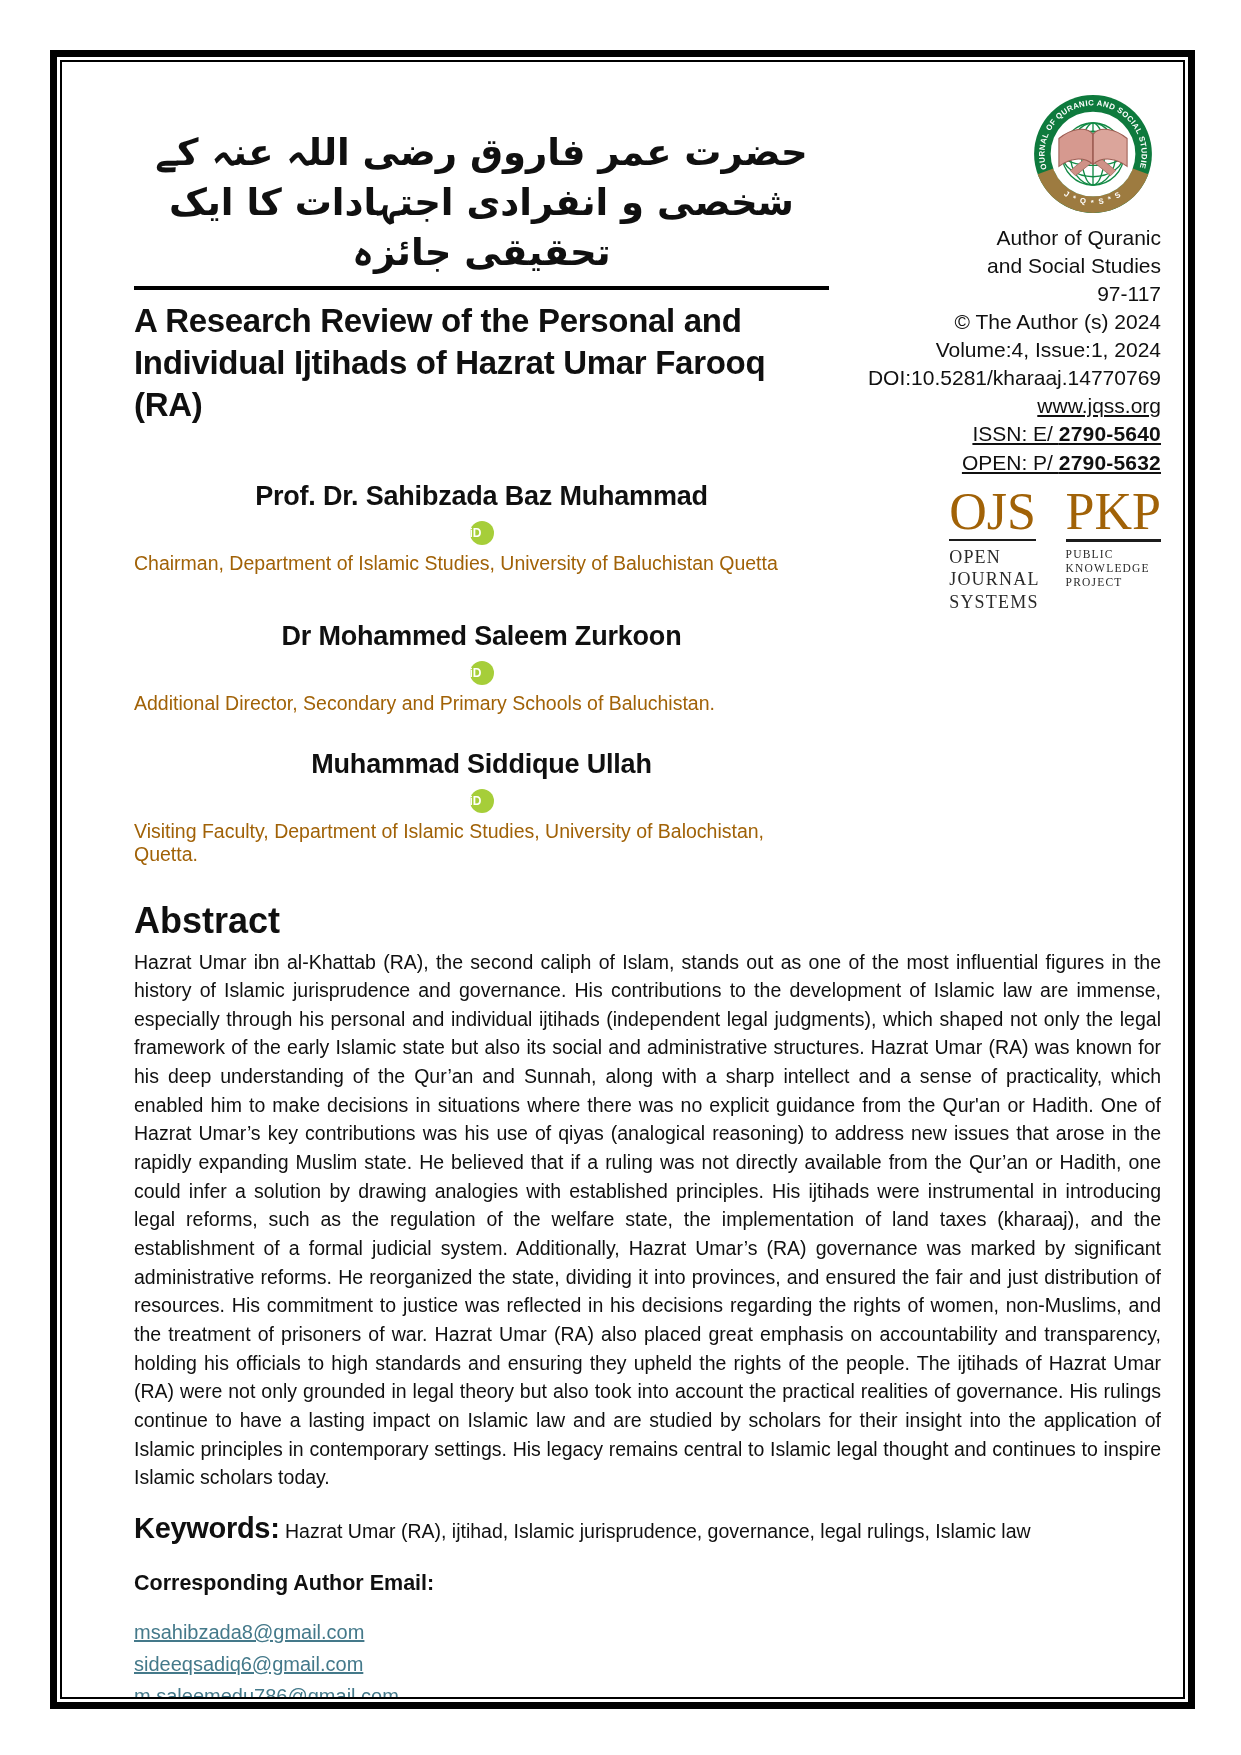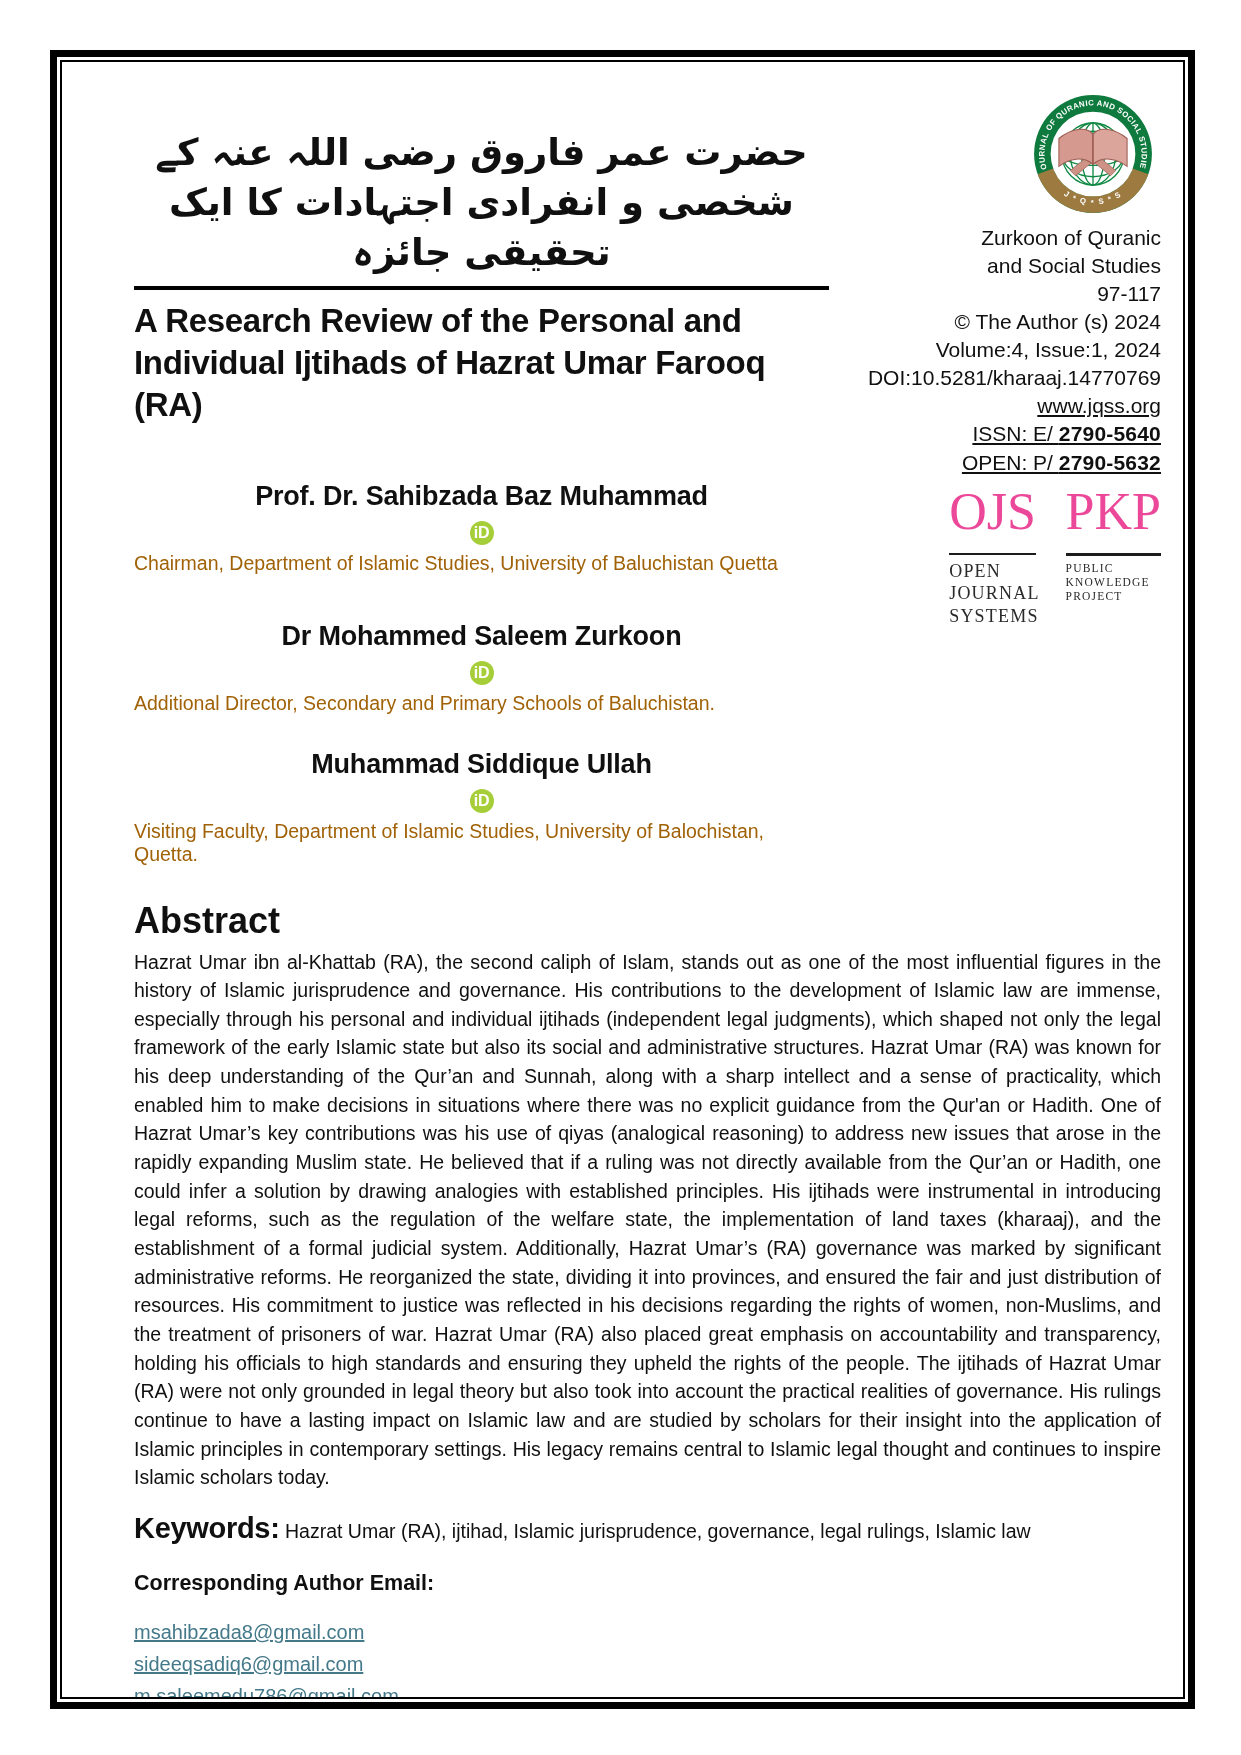--- a/index.html
+++ b/index.html
@@ -11,31 +11,31 @@
   .left-col{flex:1;min-width:0;padding-top:22px;}
   .right-col{width:332px;flex:none;text-align:right;padding-top:0;}
   .urdu-title{direction:rtl;text-align:center;font-size:37px;line-height:1.35;font-weight:bold;
     border-bottom:4px solid #000;padding-bottom:8px;margin:14px 0 10px 0;
     font-family:"DejaVu Serif","DejaVu Sans",serif;}
   .english-title{font-size:33px;font-weight:bold;line-height:1.28;letter-spacing:-0.3px;margin:8px 0 0 0;max-width:720px;}
   .author-block{margin-top:46px;}
   .author-block.first{margin-top:54px;}
   .author-name{font-size:27px;font-weight:bold;letter-spacing:-0.2px;display:flex;align-items:center;gap:9px;flex-direction:column;}
   .orcid{display:inline-block;width:24px;height:24px;border-radius:50%;background:#a6ce39;color:#fff;
-    font-size:16px;font-weight:bold;text-align:center;line-height:24px;flex:none;font-style:normal;}
+    font-size:12px;font-weight:bold;line-height:24px;flex:none;font-style:normal;}
   .affiliation{font-size:19.5px;margin-top:7px;color:#a16207;}
   .logo-wrap{display:inline-block;margin:0 6px 4px 0;}
   .meta{font-size:21px;line-height:1.33;color:#101010;}
   .meta .row{white-space:nowrap;}
   .meta a{color:#101010;text-decoration:underline;}
   .issn-row{text-decoration:underline;margin-top:1px;}
   .issn-row b{letter-spacing:0.2px;}
   .press-logos{display:flex;justify-content:flex-end;gap:26px;margin-top:10px;text-align:left;}
-  .press-acronym{font-family:"Liberation Serif","DejaVu Serif",serif;font-size:52px;line-height:0.95;color:#ec4899;
-    display:inline-block;border-bottom:2px solid #1c1c1c;padding-bottom:16px;}
+  .press-acronym{font-family:"Liberation Serif","DejaVu Serif",serif;font-size:52px;line-height:0.95;color:#a16207;
+    display:inline-block;border-bottom:2px solid #1c1c1c;padding-bottom:2px;}
   .press-acronym.pkp{font-weight:normal;border-bottom-width:3px;}
   .press-caption{font-family:"Liberation Serif","DejaVu Serif",serif;font-size:18px;letter-spacing:1.2px;
     color:#2a2a2a;line-height:1.25;margin-top:5px;}
   .abstract-heading{font-size:36px;font-weight:bold;margin:34px 0 6px 0;}
   .abstract-text{font-size:19.5px;line-height:1.47;text-align:justify;margin:0;}
   .keywords-line{margin-top:20px;}
   .keywords-label{font-size:29px;font-weight:bold;letter-spacing:-0.3px;}
   .keywords-text{font-size:19.5px;}
   .corresponding-label{font-size:21.5px;font-weight:bold;margin-top:26px;}
   .emails{margin-top:20px;font-size:20px;line-height:1.6;}
@@ -107,21 +107,21 @@
                 <textPath href="#ring-arc" startOffset="50%" text-anchor="middle">JOURNAL OF QURANIC AND SOCIAL STUDIES</textPath>
               </text>
               <path id="banner-arc" d="M 14 76.8 A 49 49 0 0 0 106 76.8" fill="none"></path>
               <text font-size="7.5" font-weight="bold" fill="#ffffff" letter-spacing="1.5" font-family="Liberation Sans, DejaVu Sans, sans-serif">
                 <textPath href="#banner-arc" startOffset="50%" text-anchor="middle">J * Q * S * S</textPath>
               </text>
             </svg>
           </span>
 
           <div class="meta">
-            <div class="row">Zurkoon of Quranic</div>
+            <div class="row">Author of Quranic</div>
             <div class="row">and Social Studies</div>
             <div class="row">97-117</div>
             <div class="row">© The Author (s) 2024</div>
             <div class="row">Volume:4, Issue:1, 2024</div>
             <div class="row">DOI:10.5281/kharaaj.14770769</div>
             <div class="row"><a href="#">www.jqss.org</a></div>
             <div class="row issn-row"><span>ISSN: E/ </span><b>2790-5640</b></div>
             <div class="row issn-row"><span>OPEN: P/ </span><b>2790-5632</b></div>
 
             <div class="press-logos">

